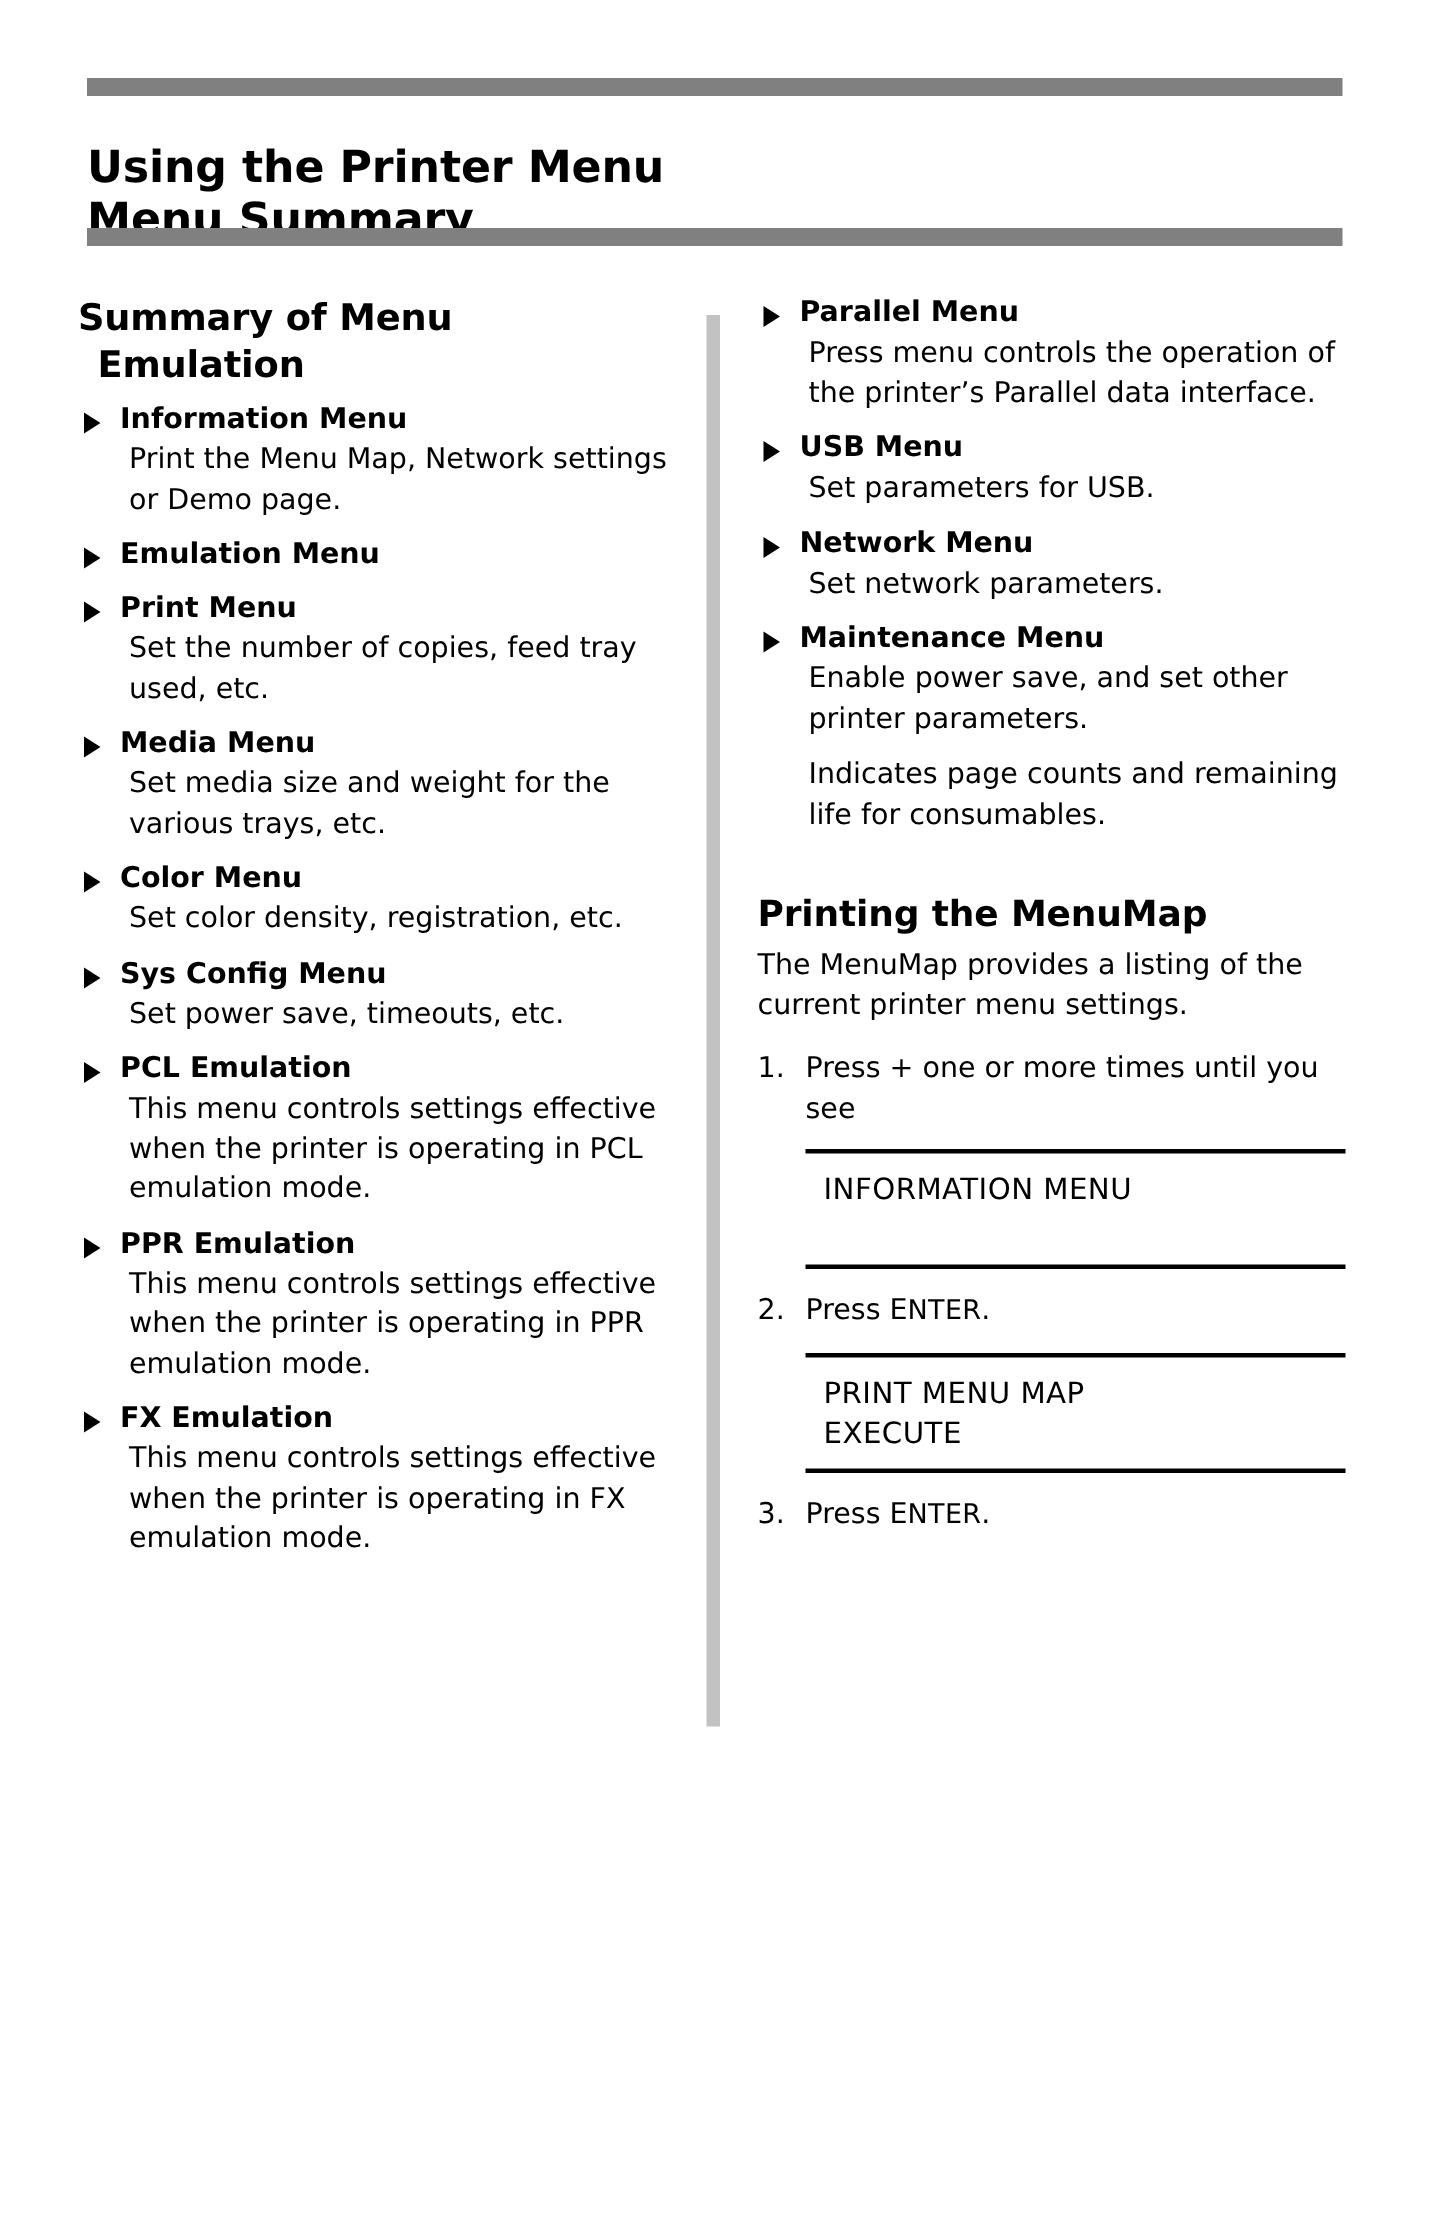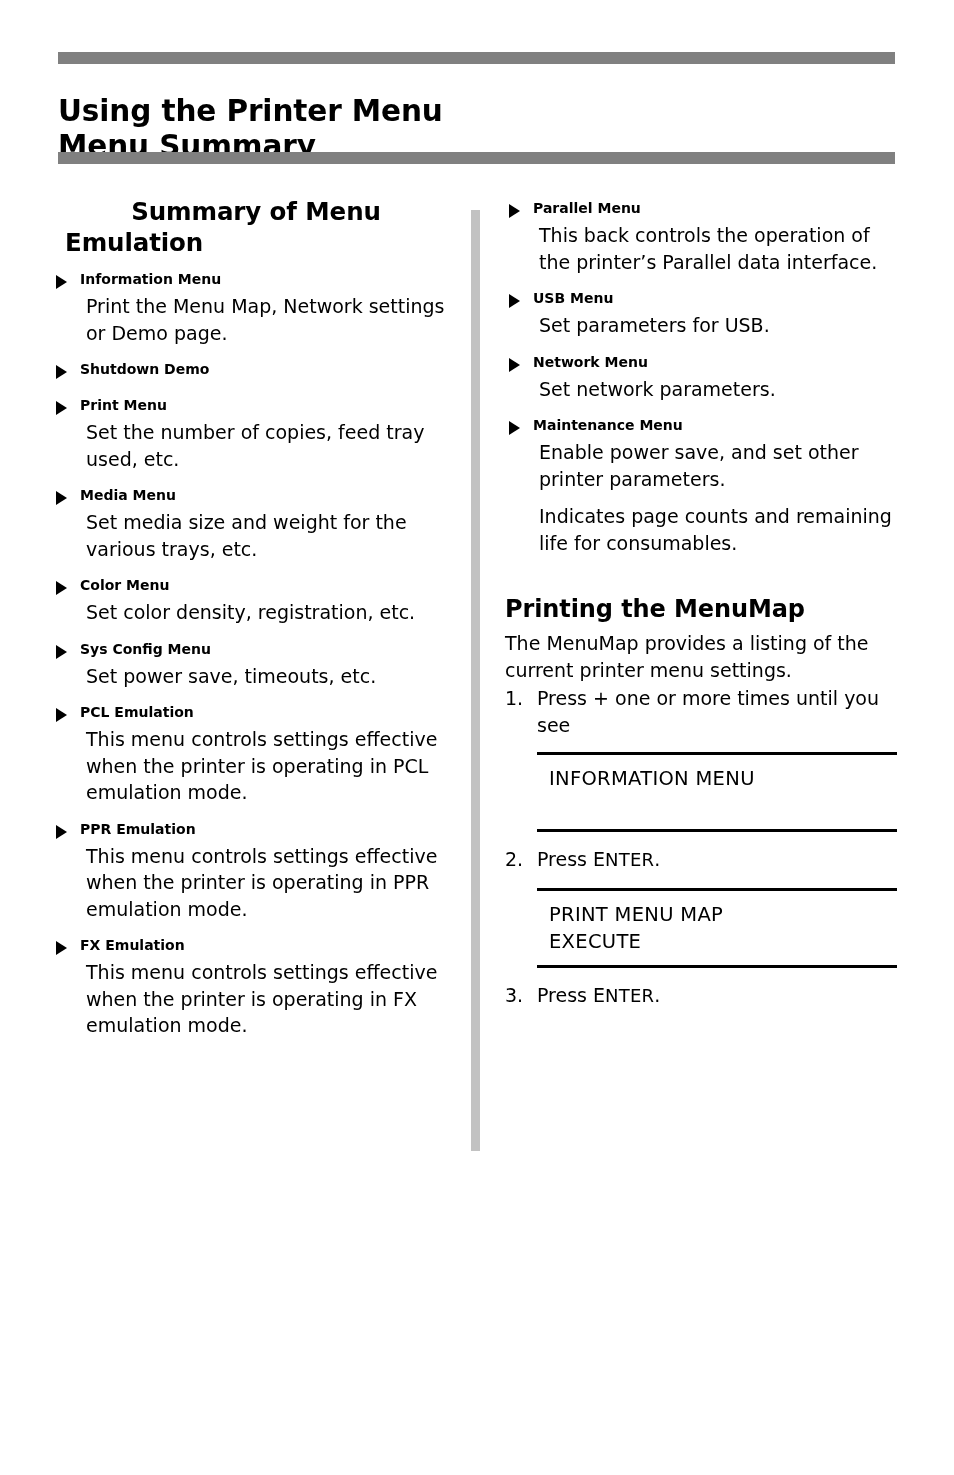--- a/index.html
+++ b/index.html
@@ -70,36 +70,36 @@
   }
 
   
   h2.section-heading {
     margin: 0 0 9px 0;
     font-size: 24.5px;
     font-weight: bold;
     line-height: 31px;
     letter-spacing: -0.1px;
   }
-  h2.section-heading .ln1 { display: block; text-align: center; }
+  h2.section-heading .ln1 { display: block; }
   h2.section-heading .ln2 { display: block; padding-left: 13px; }
 
   h2.section-heading.plain {
     margin: 10px 0 6px 0;
     font-size: 24px;
     line-height: 30px;
   }
 
   
   .bullet-item {
     margin: 0 0 11px 0;
   }
   .bullet-head {
     display: block;
-    font-size: 14px;
+    font-size: 19px;
     font-weight: bold;
     line-height: 25px;
     position: relative;
     padding-left: 28px;
   }
   .tri-icon {
     position: absolute;
     left: 4px;
     top: 8px;
     width: 0;
@@ -111,21 +111,21 @@
   .bullet-body {
     display: block;
     font-size: 19px;
     line-height: 26.5px;
     padding-left: 34px;
     margin-top: 1px;
   }
 
   
   p.intro {
-    margin: 0 0 2px 0;
+    margin: 0 0 16px 0;
     font-size: 19px;
     line-height: 26.5px;
   }
   .step {
     margin: 0 0 4px 0;
     font-size: 19px;
     line-height: 26.5px;
     position: relative;
     padding-left: 32px;
   }
@@ -200,21 +200,21 @@
       <span class="bullet-head">
         <span class="tri-icon"></span>
         <span>Information Menu</span>
       </span>
       <span class="bullet-body">Print the Menu Map, Network settings or Demo page.</span>
     </div>
 
     <div class="bullet-item">
       <span class="bullet-head">
         <span class="tri-icon"></span>
-        <span>Shutdown Demo</span>
+        <span>Emulation Menu</span>
       </span>
     </div>
 
     <div class="bullet-item">
       <span class="bullet-head">
         <span class="tri-icon"></span>
         <span>Print Menu</span>
       </span>
       <span class="bullet-body">Set the number of copies, feed tray used, etc.</span>
     </div>
@@ -269,21 +269,21 @@
 
   </div>
 
   <div class="col col-right">
 
     <div class="bullet-item">
       <span class="bullet-head">
         <span class="tri-icon"></span>
         <span>Parallel Menu</span>
       </span>
-      <span class="bullet-body">This back controls the operation of the printer’s Parallel data interface.</span>
+      <span class="bullet-body">Press menu controls the operation of the printer’s Parallel data interface.</span>
     </div>
 
     <div class="bullet-item">
       <span class="bullet-head">
         <span class="tri-icon"></span>
         <span>USB Menu</span>
       </span>
       <span class="bullet-body">Set parameters for USB.</span>
     </div>
 

